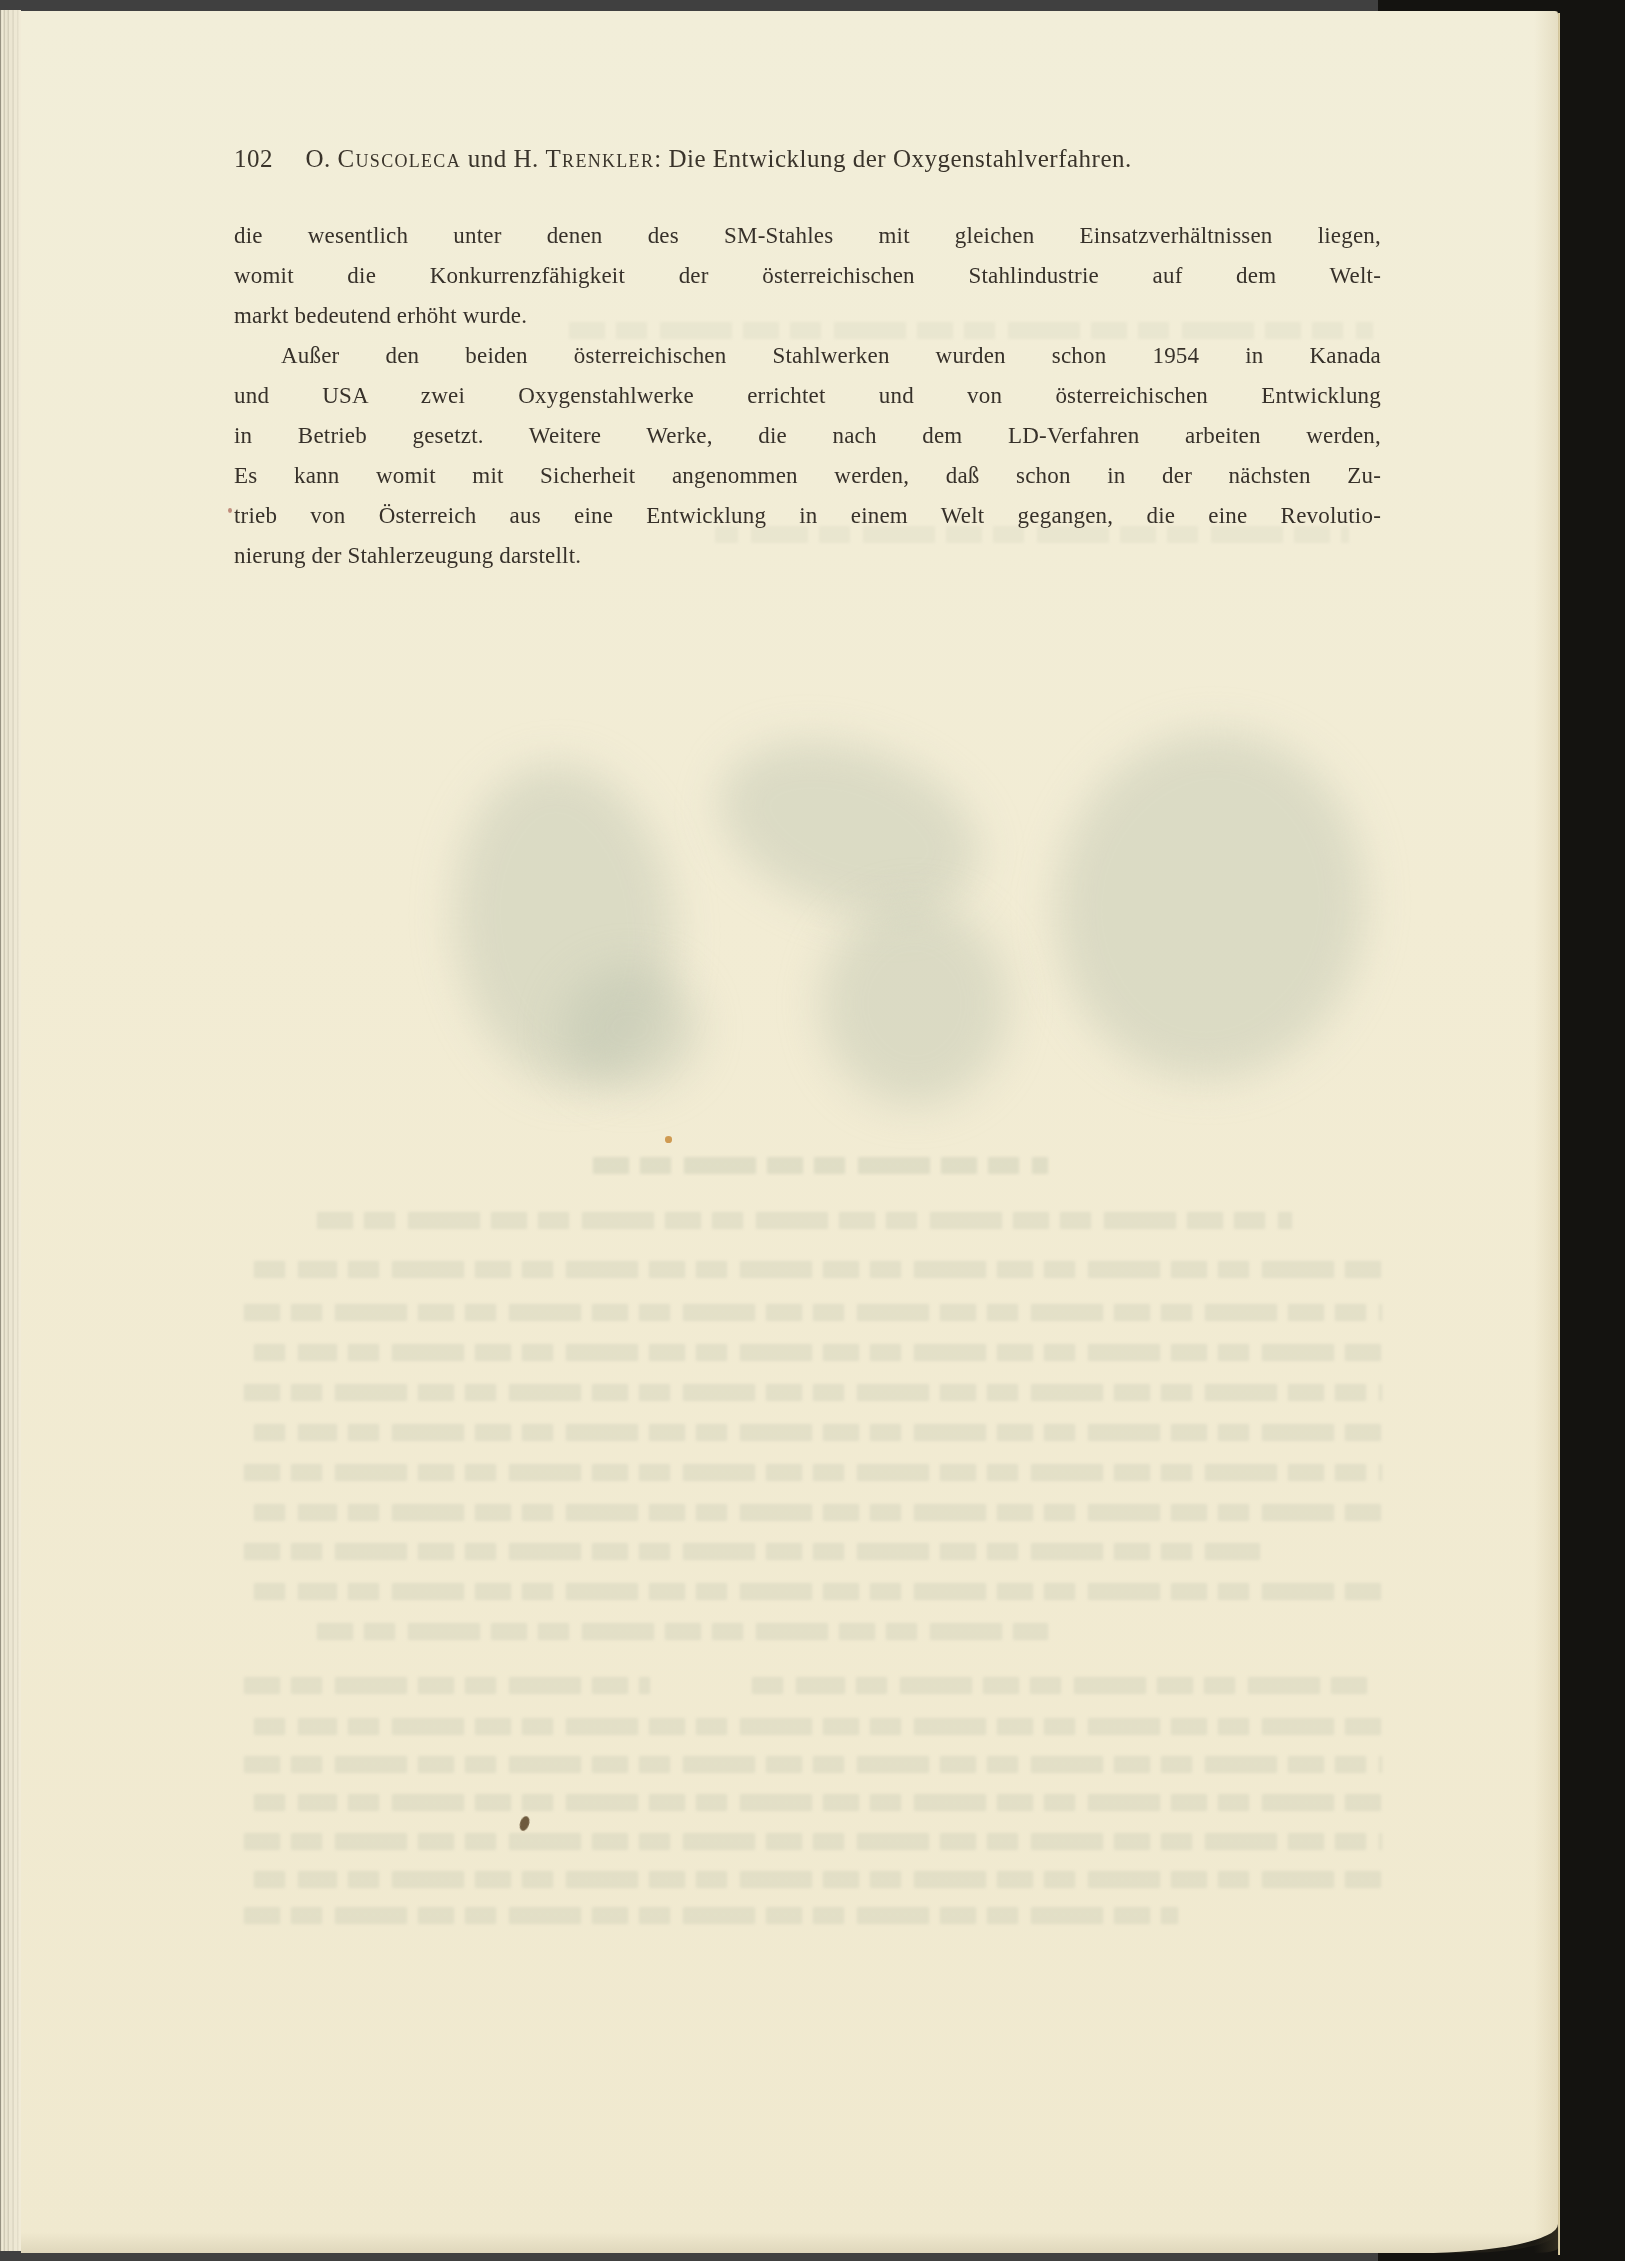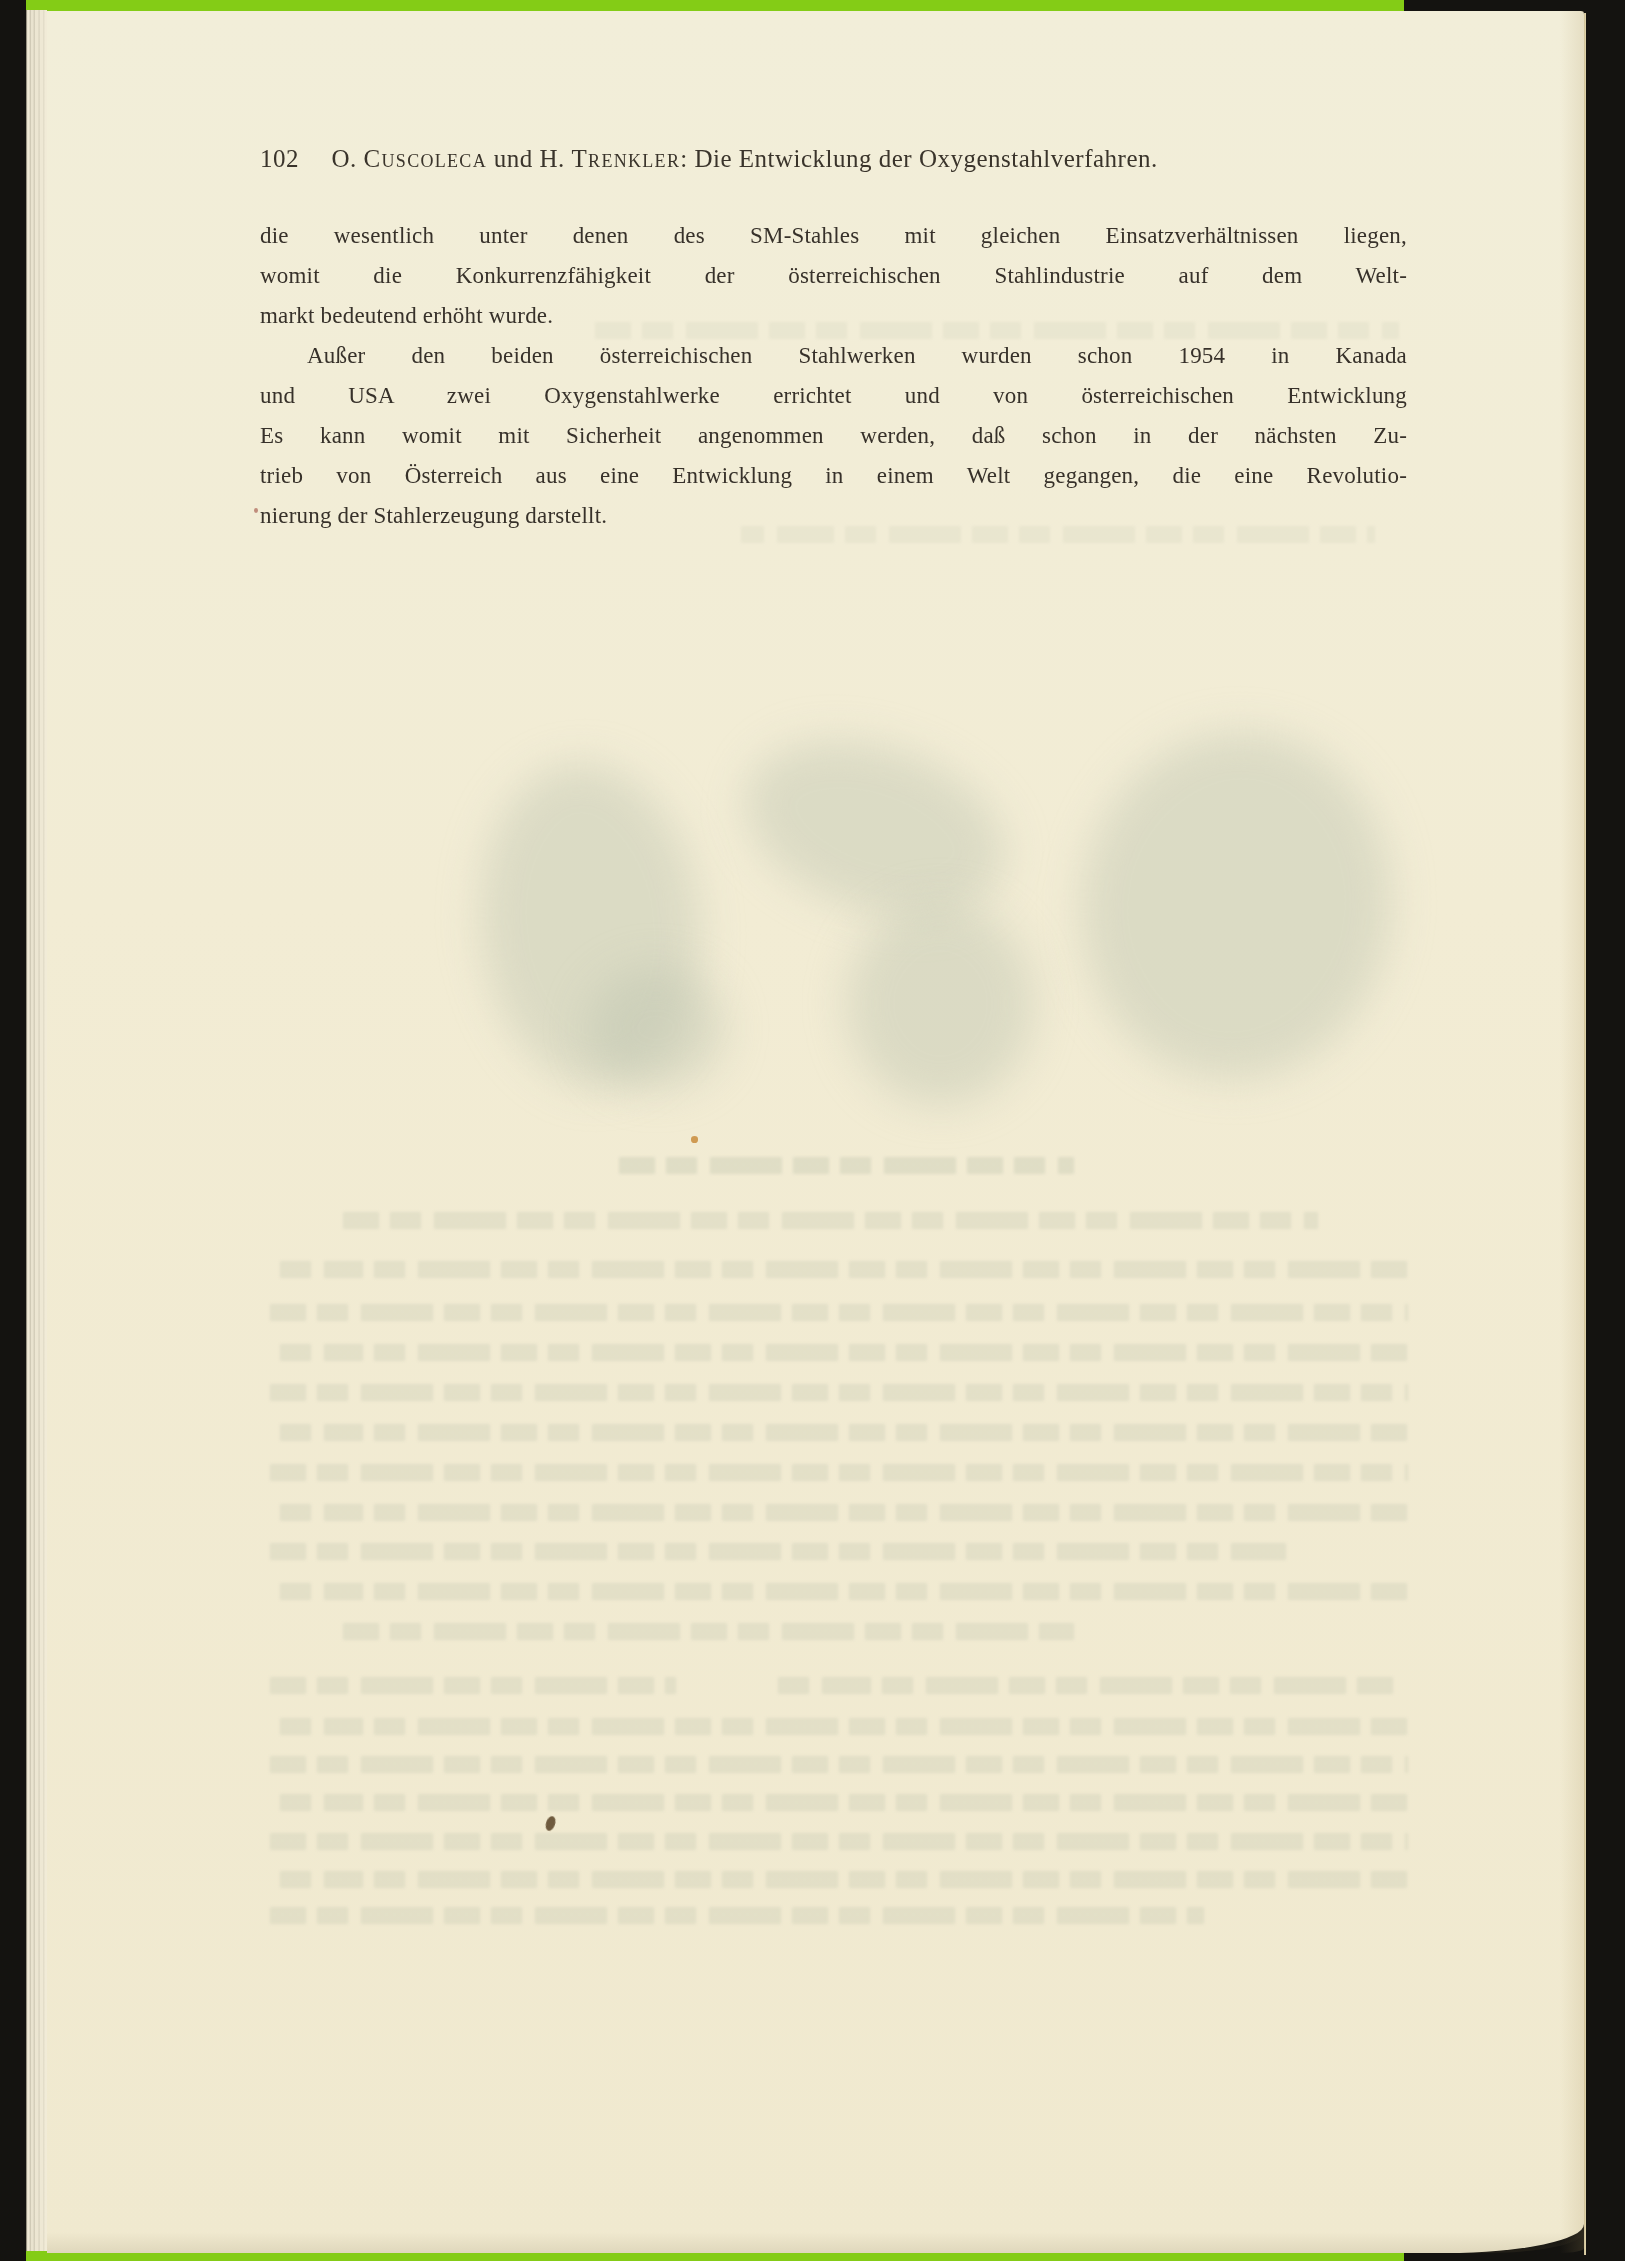--- a/index.html
+++ b/index.html
@@ -1,16 +1,16 @@
 <!DOCTYPE html>
 <html style="font-size:13px"><head>
 <meta charset="utf-8">
 <style>
   html,body{margin:0;padding:0;background:#141310;width:1625px;height:2261px;overflow:hidden;}
-  .scan{position:relative;width:1378px;height:2261px;background:#84cc16;font-family:"Liberation Serif",serif;margin-left:26px;}
+  .scan{position:relative;width:1378px;height:2261px;background:#404040;font-family:"Liberation Serif",serif;}
 
   
   .left-edges{position:absolute;left:0;top:9.8px;bottom:9.8px;width:21px;
     background:linear-gradient(90deg,#6f6a5c 0,#efe9d5 1.6px,#efe9d5 3.3px,#b7b19d 4.1px,#e9e3cf 4.9px,#e9e3cf 7.3px,
       #c2bca8 8.1px,#ece6d2 9px,#ece6d2 12.2px,#cfc9b5 13px,#eee8d4 14px,#eee8d4 17px,#d8d2be 18px,#f1ebd7 18.7px,#f1ebd7 21px);}
 
   
   .page{position:absolute;left:21px;top:11.4px;width:1537px;height:2242px;
     background:linear-gradient(180deg,#f2eed9 0%,#f2ecd4 40%,#f0e9cf 100%);
     border-bottom-right-radius:138px 29px;border-top-right-radius:3.3px;}
@@ -103,20 +103,21 @@
     <div class="running-head">
       <span class="num">102</span><span>O. </span><span class="sc">Cuscoleca</span><span> und </span><span>H. </span><span class="sc">Trenkler</span><span>: Die Entwicklung der Oxygenstahlverfahren.</span>
     </div>
 
     <div class="textblock">
       <div class="line">die wesentlich unter denen des SM-Stahles mit gleichen Einsatzverhältnissen liegen,</div>
       <div class="line">womit die Konkurrenzfähigkeit der österreichischen Stahlindustrie auf dem Welt-</div>
       <div class="line last">markt bedeutend erhöht wurde.</div>
       <div class="line indent">Außer den beiden österreichischen Stahlwerken wurden schon 1954 in Kanada</div>
       <div class="line">und USA zwei Oxygenstahlwerke errichtet und von österreichischen Entwicklung</div>
+      <div class="line">in Betrieb gesetzt. Weitere Werke, die nach dem LD-Verfahren arbeiten werden,</div>
       <div class="line">Es kann womit mit Sicherheit angenommen werden, daß schon in der nächsten Zu-</div>
       <div class="line">trieb von Österreich aus eine Entwicklung in einem Welt gegangen, die eine Revolutio-</div>
       <div class="line last">nierung der Stahlerzeugung darstellt.</div>
     </div>
 
     <div class="speck red"></div>
     <div class="speck orange"></div>
     <div class="speck brown"></div>
 
     <div class="right-shade"></div>

